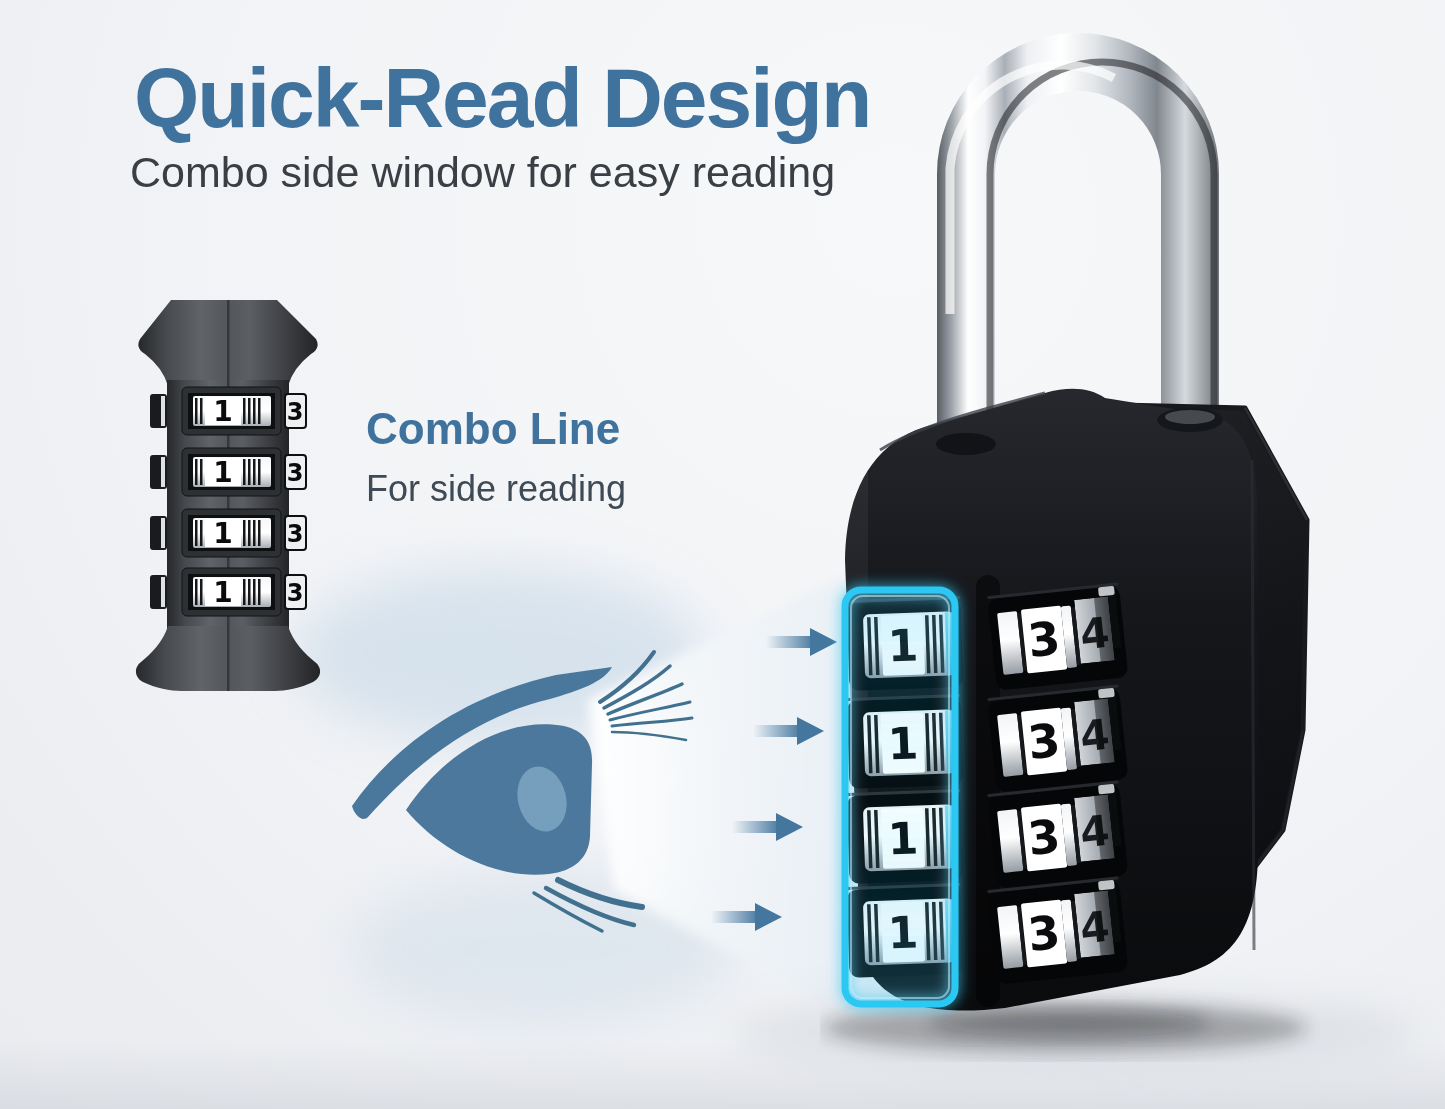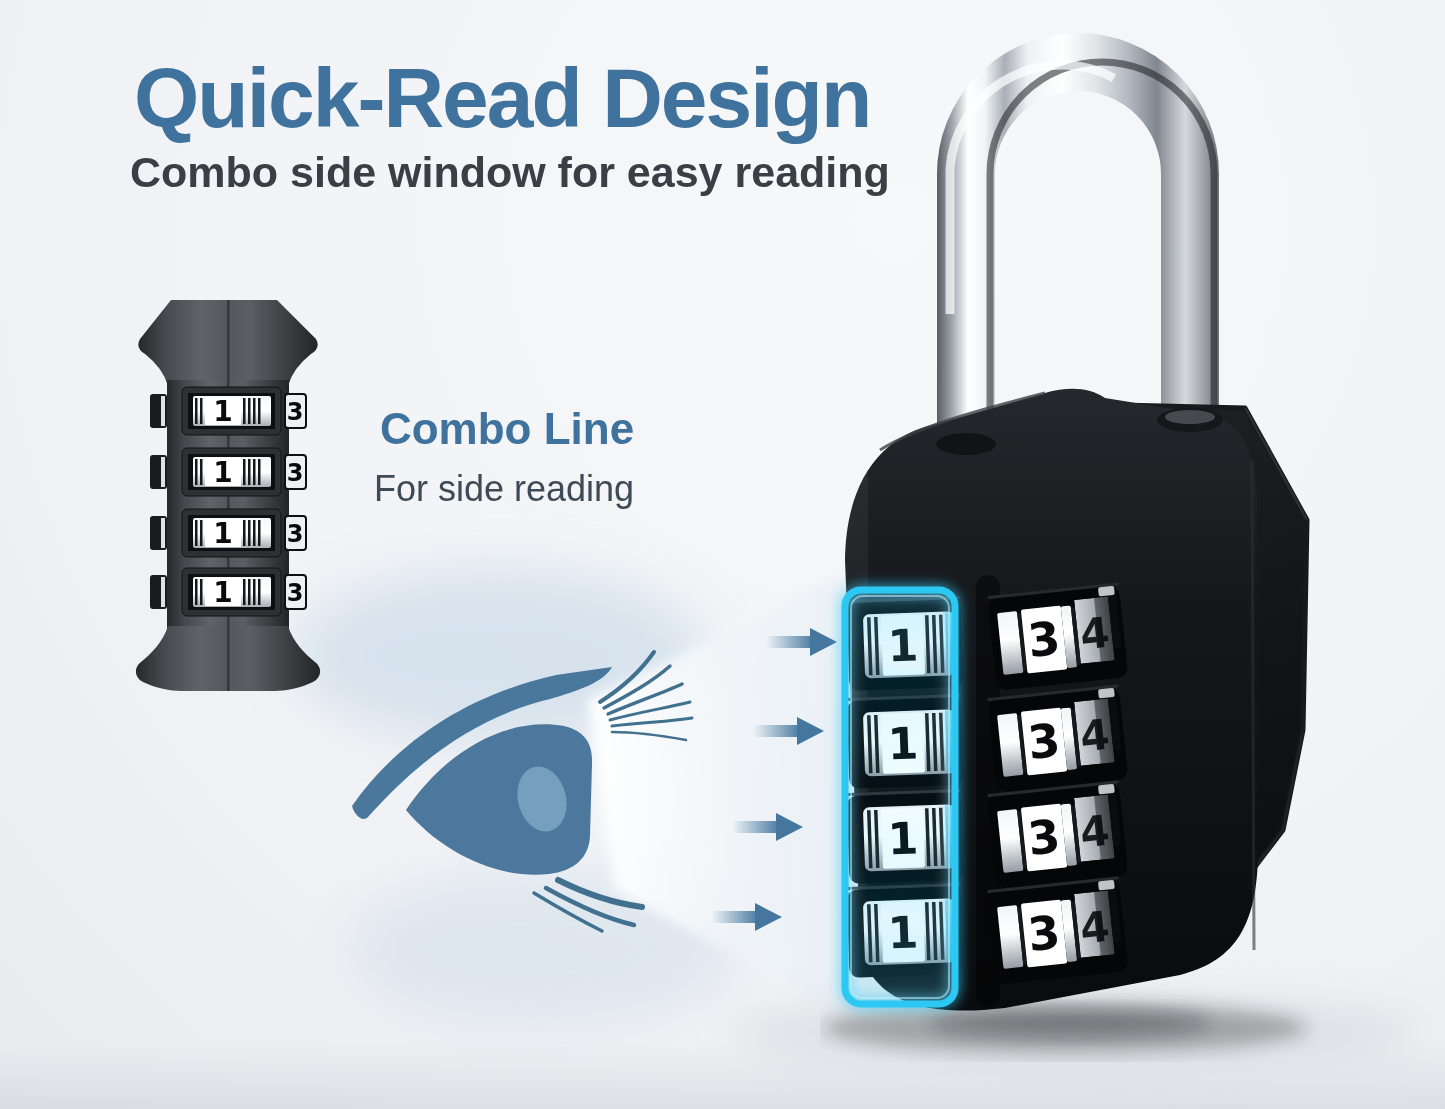--- a/index.html
+++ b/index.html
@@ -7,24 +7,24 @@
     width:1445px;height:1109px;position:relative;overflow:hidden;
     background:radial-gradient(ellipse at 62% 20%, #f7f8f9 0%, #f2f3f6 55%, #e9ebef 100%);
     font-family:"Liberation Sans", sans-serif;
   }
   .abs{position:absolute;}
   #headline{
     left:126px;top:46px;font-size:84px;font-weight:bold;letter-spacing:-2px;
     color:#3f729c;white-space:nowrap;line-height:1.05;
   }
   #subheadline{
-    left:130px;top:148px;font-size:43px;font-weight:700;color:#393f45;
+    left:130px;top:148px;font-size:43px;font-weight:400;color:#393f45;
     letter-spacing:0px;white-space:nowrap;
   }
-  #combo-callout{left:374px;top:404px;text-align:right;}
+  #combo-callout{left:366px;top:404px;}
   #combo-title{font-size:44px;font-weight:bold;color:#3f729c;white-space:nowrap;}
   #combo-sub{font-size:36px;font-weight:400;color:#3e4a55;margin-top:14px;white-space:nowrap;}
   svg{display:block;}
   svg text{font-family:"DejaVu Sans","Liberation Sans",sans-serif;}
 </style>
 </head>
 <body>
 
 <svg class="abs" style="left:0;top:0" width="1445" height="1109" viewBox="0 0 1445 1109">
   <defs>

